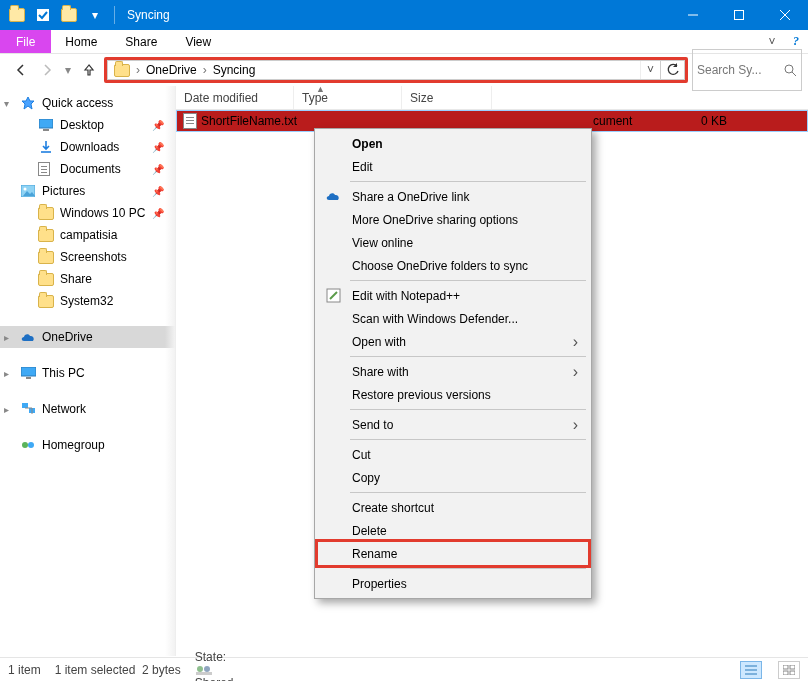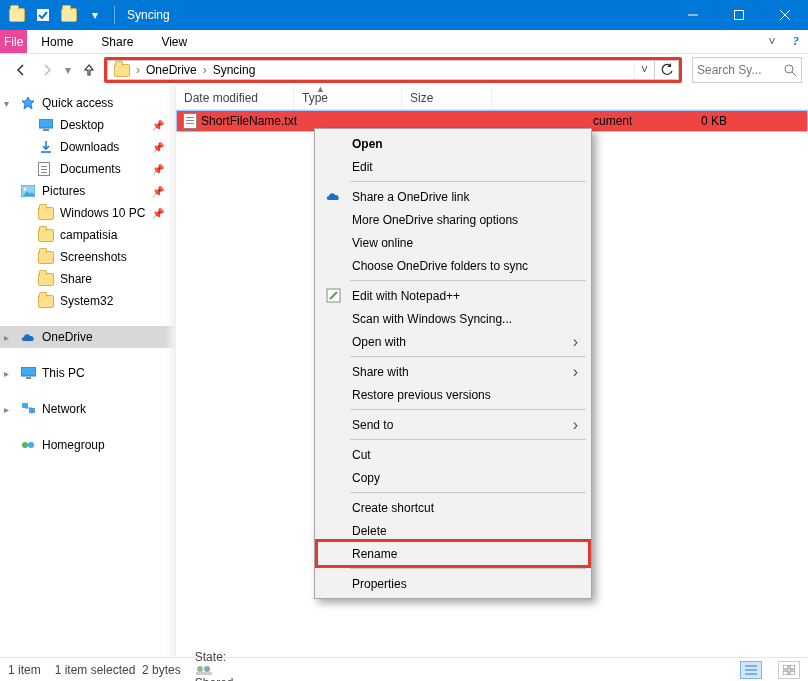--- a/index.html
+++ b/index.html
@@ -10,56 +10,56 @@
 .titlebar .qat .qbtn { width:22px; height:22px; display:flex; align-items:center; justify-content:center; }
 .titlebar .title { padding-left:8px; font-size:12px; }
 .titlebar .spacer { flex:1; }
 .titlebar .winbtn { width:46px; height:30px; display:flex; align-items:center; justify-content:center; }
 .titlebar .close { background:transparent; }
 .folder-mini { width:16px; height:14px; background:#ffe9a6; border:1px solid #d9b34a; border-radius:2px; position:relative; }
 .folder-mini::before { content:""; position:absolute; top:-4px; left:0; width:7px; height:4px; background:#ffe9a6; border:1px solid #d9b34a; border-bottom:none; border-radius:2px 2px 0 0; }
 
 .ribbon { height:24px; background:#fff; border-bottom:1px solid #e5e5e5; display:flex; align-items:stretch; }
 .ribbon .tab { padding:0 14px; display:flex; align-items:center; color:#000; }
-.ribbon .tab.file { background:#ec4899; color:#fff; padding:0 4px; }
+.ribbon .tab.file { background:#d946ef; color:#fff; padding:0 16px; }
 .ribbon .rspacer { flex:1; }
 .ribbon .rend { width:24px; display:flex; align-items:center; justify-content:center; color:#555; }
 .ribbon .help { color:#0078d7; font-family:Georgia,serif; font-style:italic; font-weight:bold; }
 
 .navrow { height:32px; display:flex; align-items:center; padding:2px 6px 2px 10px; gap:4px; }
 .navbtn { width:22px; height:22px; display:flex; align-items:center; justify-content:center; color:#555; }
 .navbtn.disabled { color:#bbb; }
 .addrwrap { flex:1; display:flex; height:26px; border:3px solid #e23b2e; border-radius:2px; }
 .addrbar { flex:1; display:flex; align-items:center; border:1px solid #ccc; background:#fff; padding-left:2px; }
 .addrbar .crumb { padding:0 4px; height:100%; display:flex; align-items:center; }
 .addrbar .sep { color:#777; padding:0 2px; }
 .addrbar .aspace { flex:1; }
 .addrbar .aend { width:20px; display:flex; align-items:center; justify-content:center; color:#555; border-left:1px solid #eee; height:100%; }
 .refresh { width:24px; display:flex; align-items:center; justify-content:center; border:1px solid #ccc; border-left:none; }
-.searchbox { width:110px; height:26px; border:1px solid #ccc; margin-left:6px; display:flex; align-items:center; padding:0 4px; color:#777; }
+.searchbox { width:110px; height:42px; border:1px solid #ccc; display:flex; align-items:center; padding:0 4px; color:#777; }
 .searchbox .sflex { flex:1; overflow:hidden; white-space:nowrap; }
 
 .body { display:flex; height:570px; }
 .sidebar { width:176px; border-right:1px solid #eee; padding-top:6px; overflow:hidden; position:relative; }
 .sidebar::after { content:""; position:absolute; right:0; top:0; bottom:0; width:10px; background:linear-gradient(to left,#f2f2f2,transparent); }
 .side-item { height:22px; display:flex; align-items:center; padding-left:20px; gap:6px; position:relative; }
 .side-item.top { font-weight:normal; padding-left:20px; }
 .side-item .exp { position:absolute; left:4px; color:#888; font-size:10px; }
 .side-item.sel { background:#d8d8d8; }
 .side-item .pin { margin-left:auto; margin-right:10px; color:#888; font-size:10px; }
 .side-sep { height:14px; }
 .ico { width:16px; height:16px; display:flex; align-items:center; justify-content:center; }
 .ico-folder { width:16px; height:13px; background:#ffe08a; border:1px solid #d9b34a; border-radius:2px; position:relative; }
 .ico-folder::before { content:""; position:absolute; top:-4px; left:0; width:6px; height:4px; background:#ffe08a; border:1px solid #d9b34a; border-bottom:none; border-radius:2px 2px 0 0; }
 
 .main { flex:1; position:relative; }
 .cols { height:24px; border-bottom:1px solid #e8e8e8; display:flex; align-items:center; color:#444; position:relative; }
 .cols .col { padding-left:8px; border-right:1px solid #eee; height:100%; display:flex; align-items:center; }
 .cols .sortarr { position:absolute; left:140px; top:-2px; color:#777; font-size:9px; }
-.row { height:22px; display:flex; align-items:center; background:#ef4444; border:1px solid #99cfff; }
+.row { height:22px; display:flex; align-items:center; background:#b91c1c; border:1px solid #99cfff; }
 .row .cell { padding-left:8px; overflow:hidden; white-space:nowrap; }
 .txtfile { width:14px; height:16px; background:#fff; border:1px solid #888; position:relative; margin-right:4px; }
 .txtfile::after { content:""; position:absolute; top:3px; left:2px; right:2px; height:1px; background:#888; box-shadow:0 3px 0 #888,0 6px 0 #888; }
 
 .ctxmenu { position:absolute; left:314px; top:128px; width:278px; background:#f2f2f2; border:1px solid #a7a7a7; box-shadow:4px 4px 8px rgba(0,0,0,0.35); padding:3px; }
 .mitem { height:23px; display:flex; align-items:center; padding-left:34px; position:relative; }
 .mitem.bold { font-weight:bold;text-align:center; }
 .mitem .arr { position:absolute; right:10px; color:#555; font-size:16px; font-family:Arial; }
 .mitem .micon { position:absolute; left:6px; width:18px; height:18px; display:flex; align-items:center; justify-content:center; }
 .msep { height:1px; background:#c7c7c7; margin:3px 2px 3px 32px; }
@@ -347,21 +347,21 @@
   <div class="mitem">
     <span class="micon">
         <svg width="15" height="15">
           <rect x="1" y="1" width="13" height="13" fill="#fff" stroke="#888"></rect>
           <path d="M4 11 L11 4" stroke="#5b9b4a" stroke-width="2"></path>
         </svg>
       </span>
     <span>Edit with Notepad++</span>
   </div>
   <div class="mitem">
-      <span>Scan with Windows Syncing...</span>
+      <span>Scan with Windows Defender...</span>
     </div>
   <div class="mitem">
       <span>Open with</span>
       <span class="arr">›</span>
     </div>
   <div class="msep"></div>
   <div class="mitem">
       <span>Share with</span>
       <span class="arr">›</span>
     </div>

